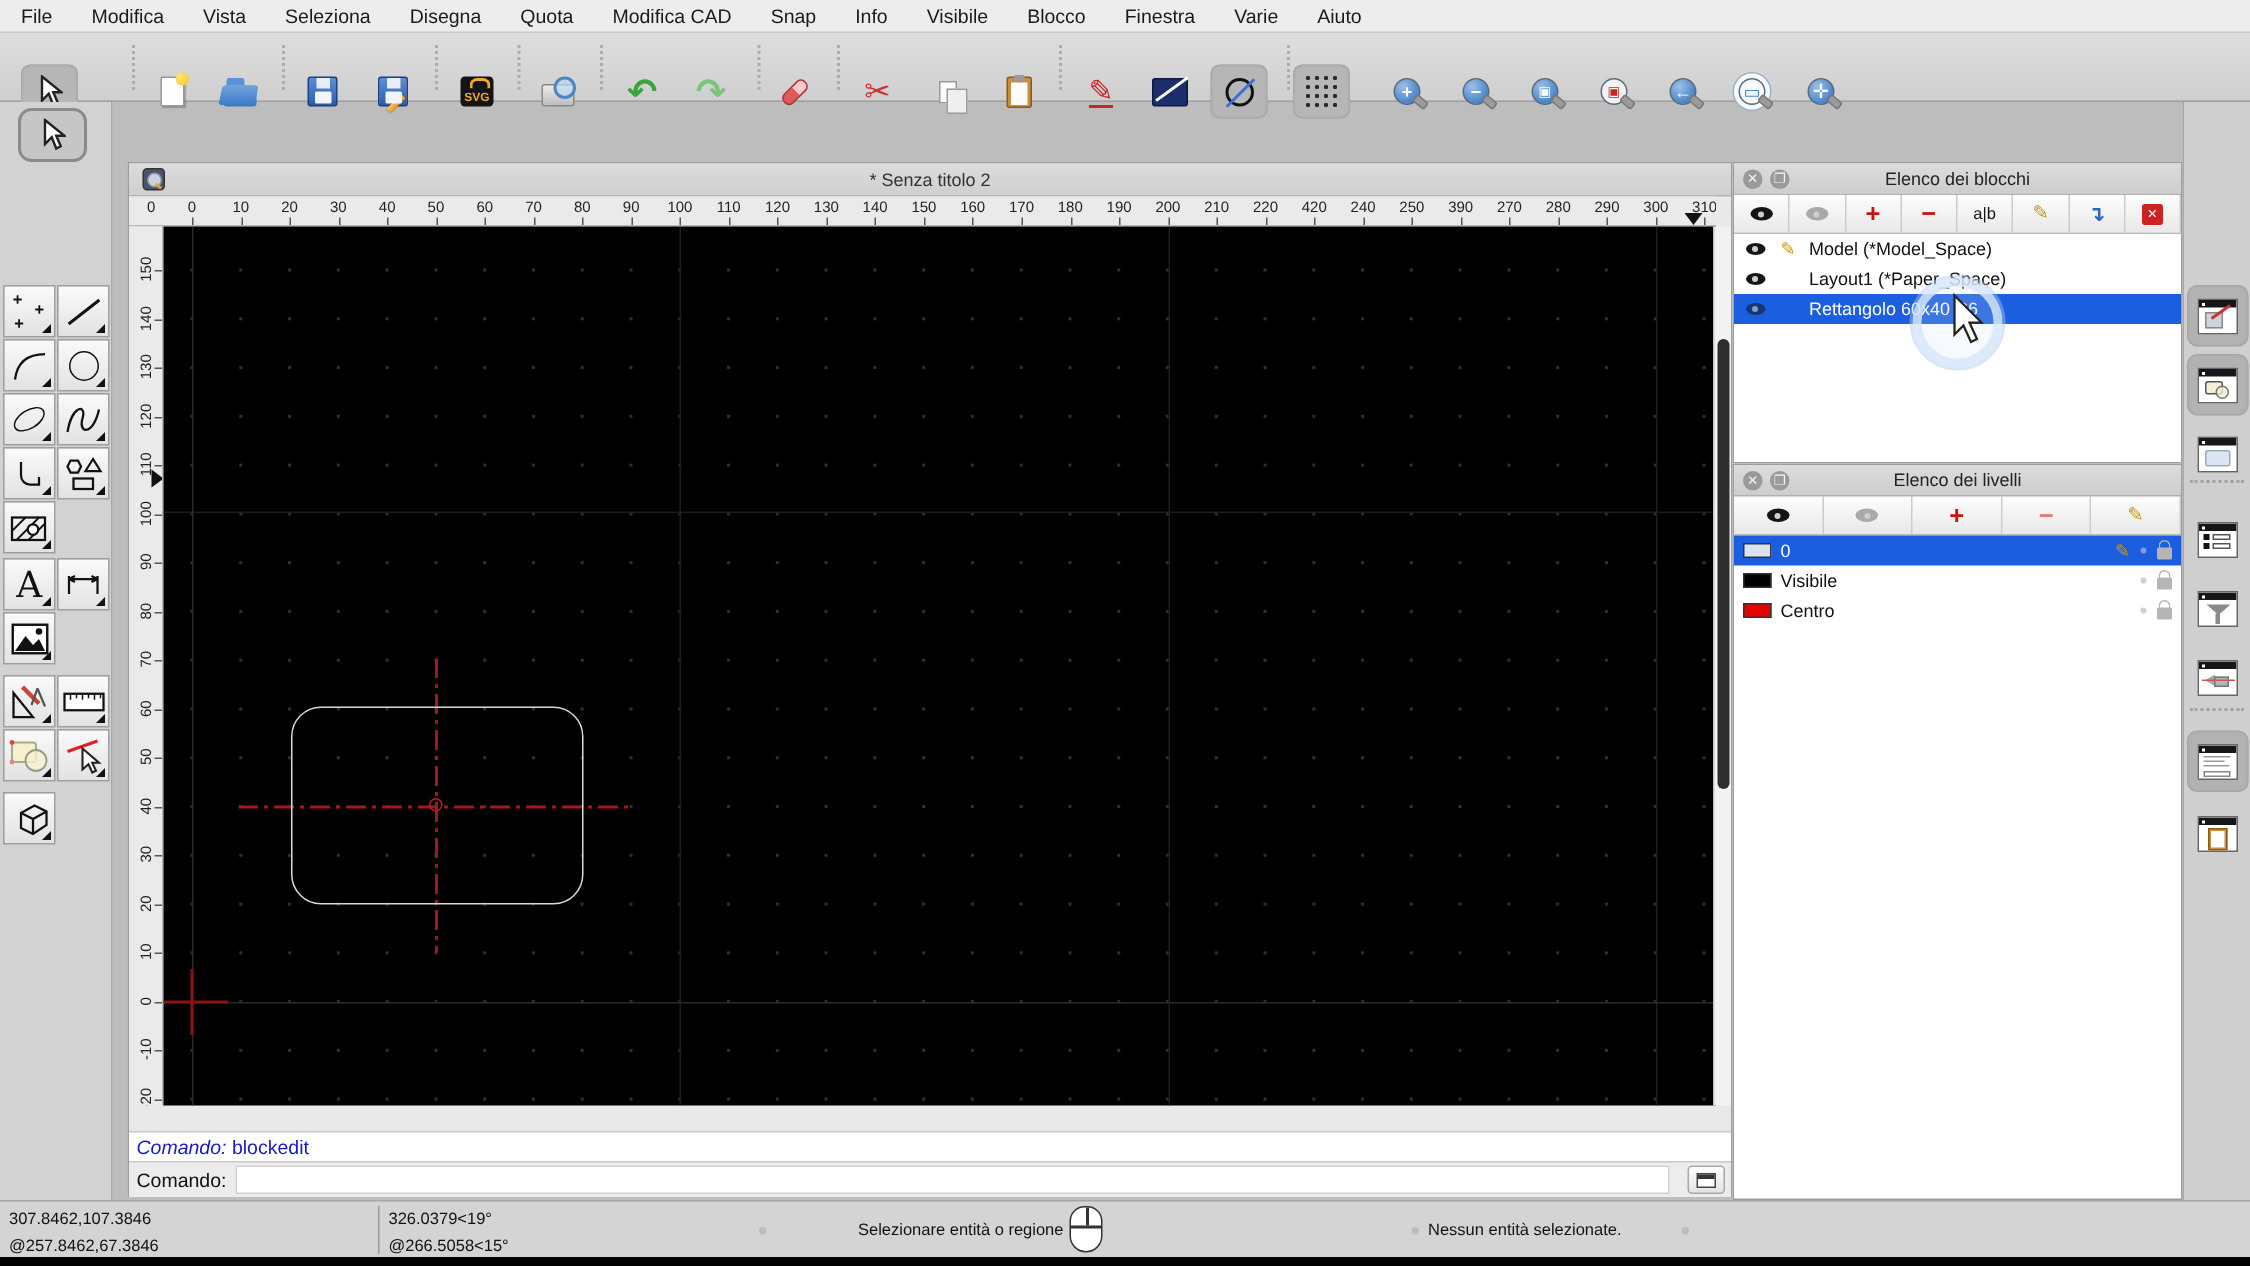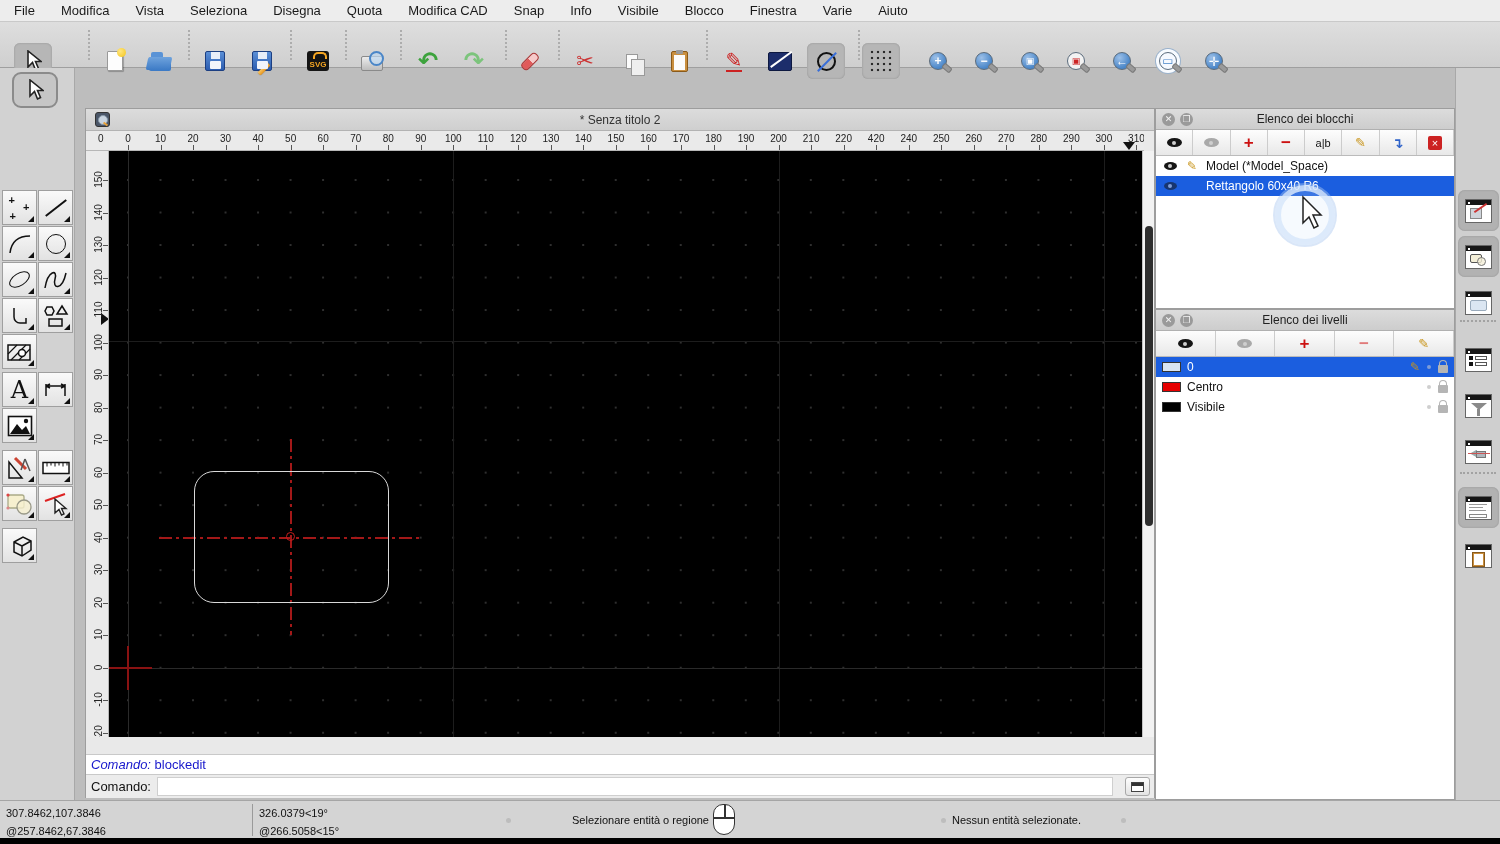--- a/index.html
+++ b/index.html
@@ -415,21 +415,21 @@
       <span class="hr-label" style="left: 725.13px;">210</span>
       <span class="hr-tick" style="left: 757.66px;"></span>
       <span class="hr-label" style="left: 757.66px;">220</span>
       <span class="hr-tick" style="left: 790.19px;"></span>
       <span class="hr-label" style="left: 790.19px;">420</span>
       <span class="hr-tick" style="left: 822.72px;"></span>
       <span class="hr-label" style="left: 822.72px;">240</span>
       <span class="hr-tick" style="left: 855.25px;"></span>
       <span class="hr-label" style="left: 855.25px;">250</span>
       <span class="hr-tick" style="left: 887.78px;"></span>
-      <span class="hr-label" style="left: 887.78px;">260</span>
+      <span class="hr-label" style="left: 887.78px;">390</span>
       <span class="hr-tick" style="left: 920.31px;"></span>
       <span class="hr-label" style="left: 920.31px;">270</span>
       <span class="hr-tick" style="left: 952.84px;"></span>
       <span class="hr-label" style="left: 952.84px;">280</span>
       <span class="hr-tick" style="left: 985.37px;"></span>
       <span class="hr-label" style="left: 985.37px;">290</span>
       <span class="hr-tick" style="left: 1017.9px;"></span>
       <span class="hr-label" style="left: 1017.9px;">300</span>
       <span class="hr-tick" style="left: 1050.43px;"></span>
       <span class="hr-label" style="left: 1050.43px;">310</span>
@@ -542,20 +542,27 @@
   <div id="block-list">
       <div class="list-row">
         <span class="icon-slot">
           <span class="eye small"></span>
         </span>
         <span class="icon-slot">
           <span class="pencil glyph" style="font-size:12px;">✎</span>
         </span>
         <span>Model (*Model_Space)</span>
       </div>
+      <div class="list-row">
+        <span class="icon-slot">
+          <span class="eye small"></span>
+        </span>
+        <span class="icon-slot"></span>
+        <span>Layout1 (*Paper_Space)</span>
+      </div>
       <div class="list-row selected">
         <span class="icon-slot">
           <span class="eye small dim"></span>
         </span>
         <span class="icon-slot"></span>
         <span>Rettangolo 60x40 R6</span>
       </div>
     </div>
 </div>
 
@@ -592,30 +599,30 @@
       <div class="list-row selected">
         <span class="swatch" style="background: rgb(216, 228, 242);"></span>
         <span>0</span>
         <span class="row-right">
           <span><span class="pencil glyph" style="font-size:12px;">✎</span></span>
           <span><span class="eye small dim"></span></span>
           <span class="lock"></span>
         </span>
       </div>
       <div class="list-row">
-        <span class="swatch" style="background: rgb(230, 0, 0);"></span>
-        <span>Centro</span>
+        <span class="swatch" style="background: rgb(0, 0, 0);"></span>
+        <span>Visibile</span>
         <span class="row-right">
           <span><span class="eye small"></span></span>
           <span class="lock"></span>
         </span>
       </div>
       <div class="list-row">
-        <span class="swatch" style="background: rgb(0, 0, 0);"></span>
-        <span>Visibile</span>
+        <span class="swatch" style="background: rgb(230, 0, 0);"></span>
+        <span>Centro</span>
         <span class="row-right">
           <span><span class="eye small"></span></span>
           <span class="lock"></span>
         </span>
       </div>
     </div>
 </div>
 
 <div id="dock">
     <div class="dock-sep" style="top: 252px;"></div>

